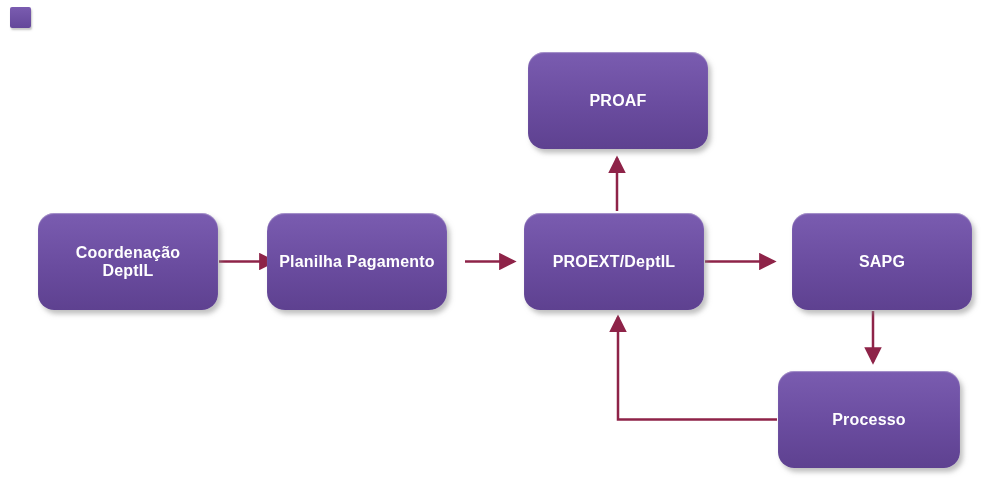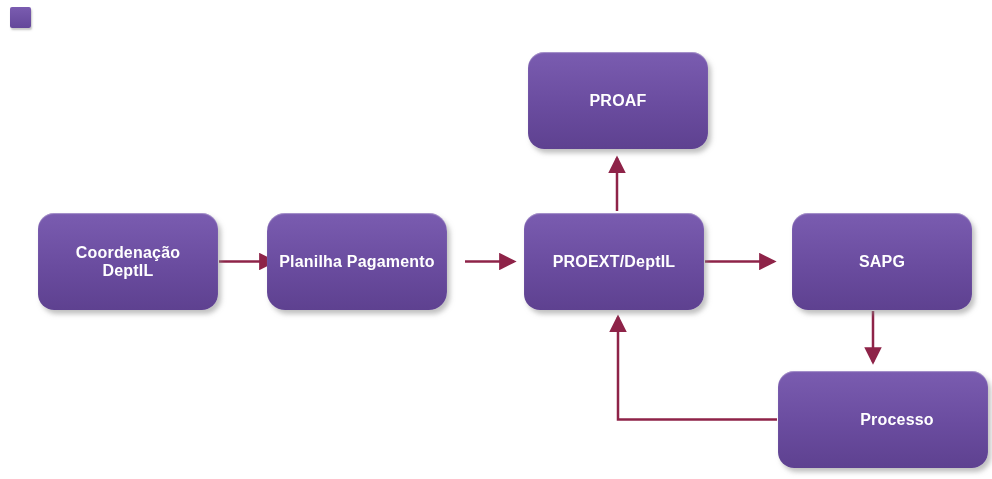--- a/index.html
+++ b/index.html
@@ -40,21 +40,21 @@
     font-weight: bold;
     font-size: 16px;
     letter-spacing: 0.2px;
   }
   .node .label { padding: 0 10px; }
   #n-coordenacao { left: 38px;  top: 213px; }
   #n-planilha    { left: 267px; top: 213px; border-radius: 18px; }
   #n-proext      { left: 524px; top: 213px; align-items: center; }
   #n-proaf       { left: 528px; top: 52px;  }
   #n-sapg        { left: 784px; top: 213px; margin-left: 8px; }
-  #n-processo    { left: 778px; top: 371px; width: 182px; padding-left: 28px; }
+  #n-processo    { left: 778px; top: 371px; width: 182px; }
   svg.connectors {
     position: absolute;
     left: 0; top: 0;
     width: 992px;
     height: 479px;
     pointer-events: none;
   }
 </style>
 </head>
 <body>

